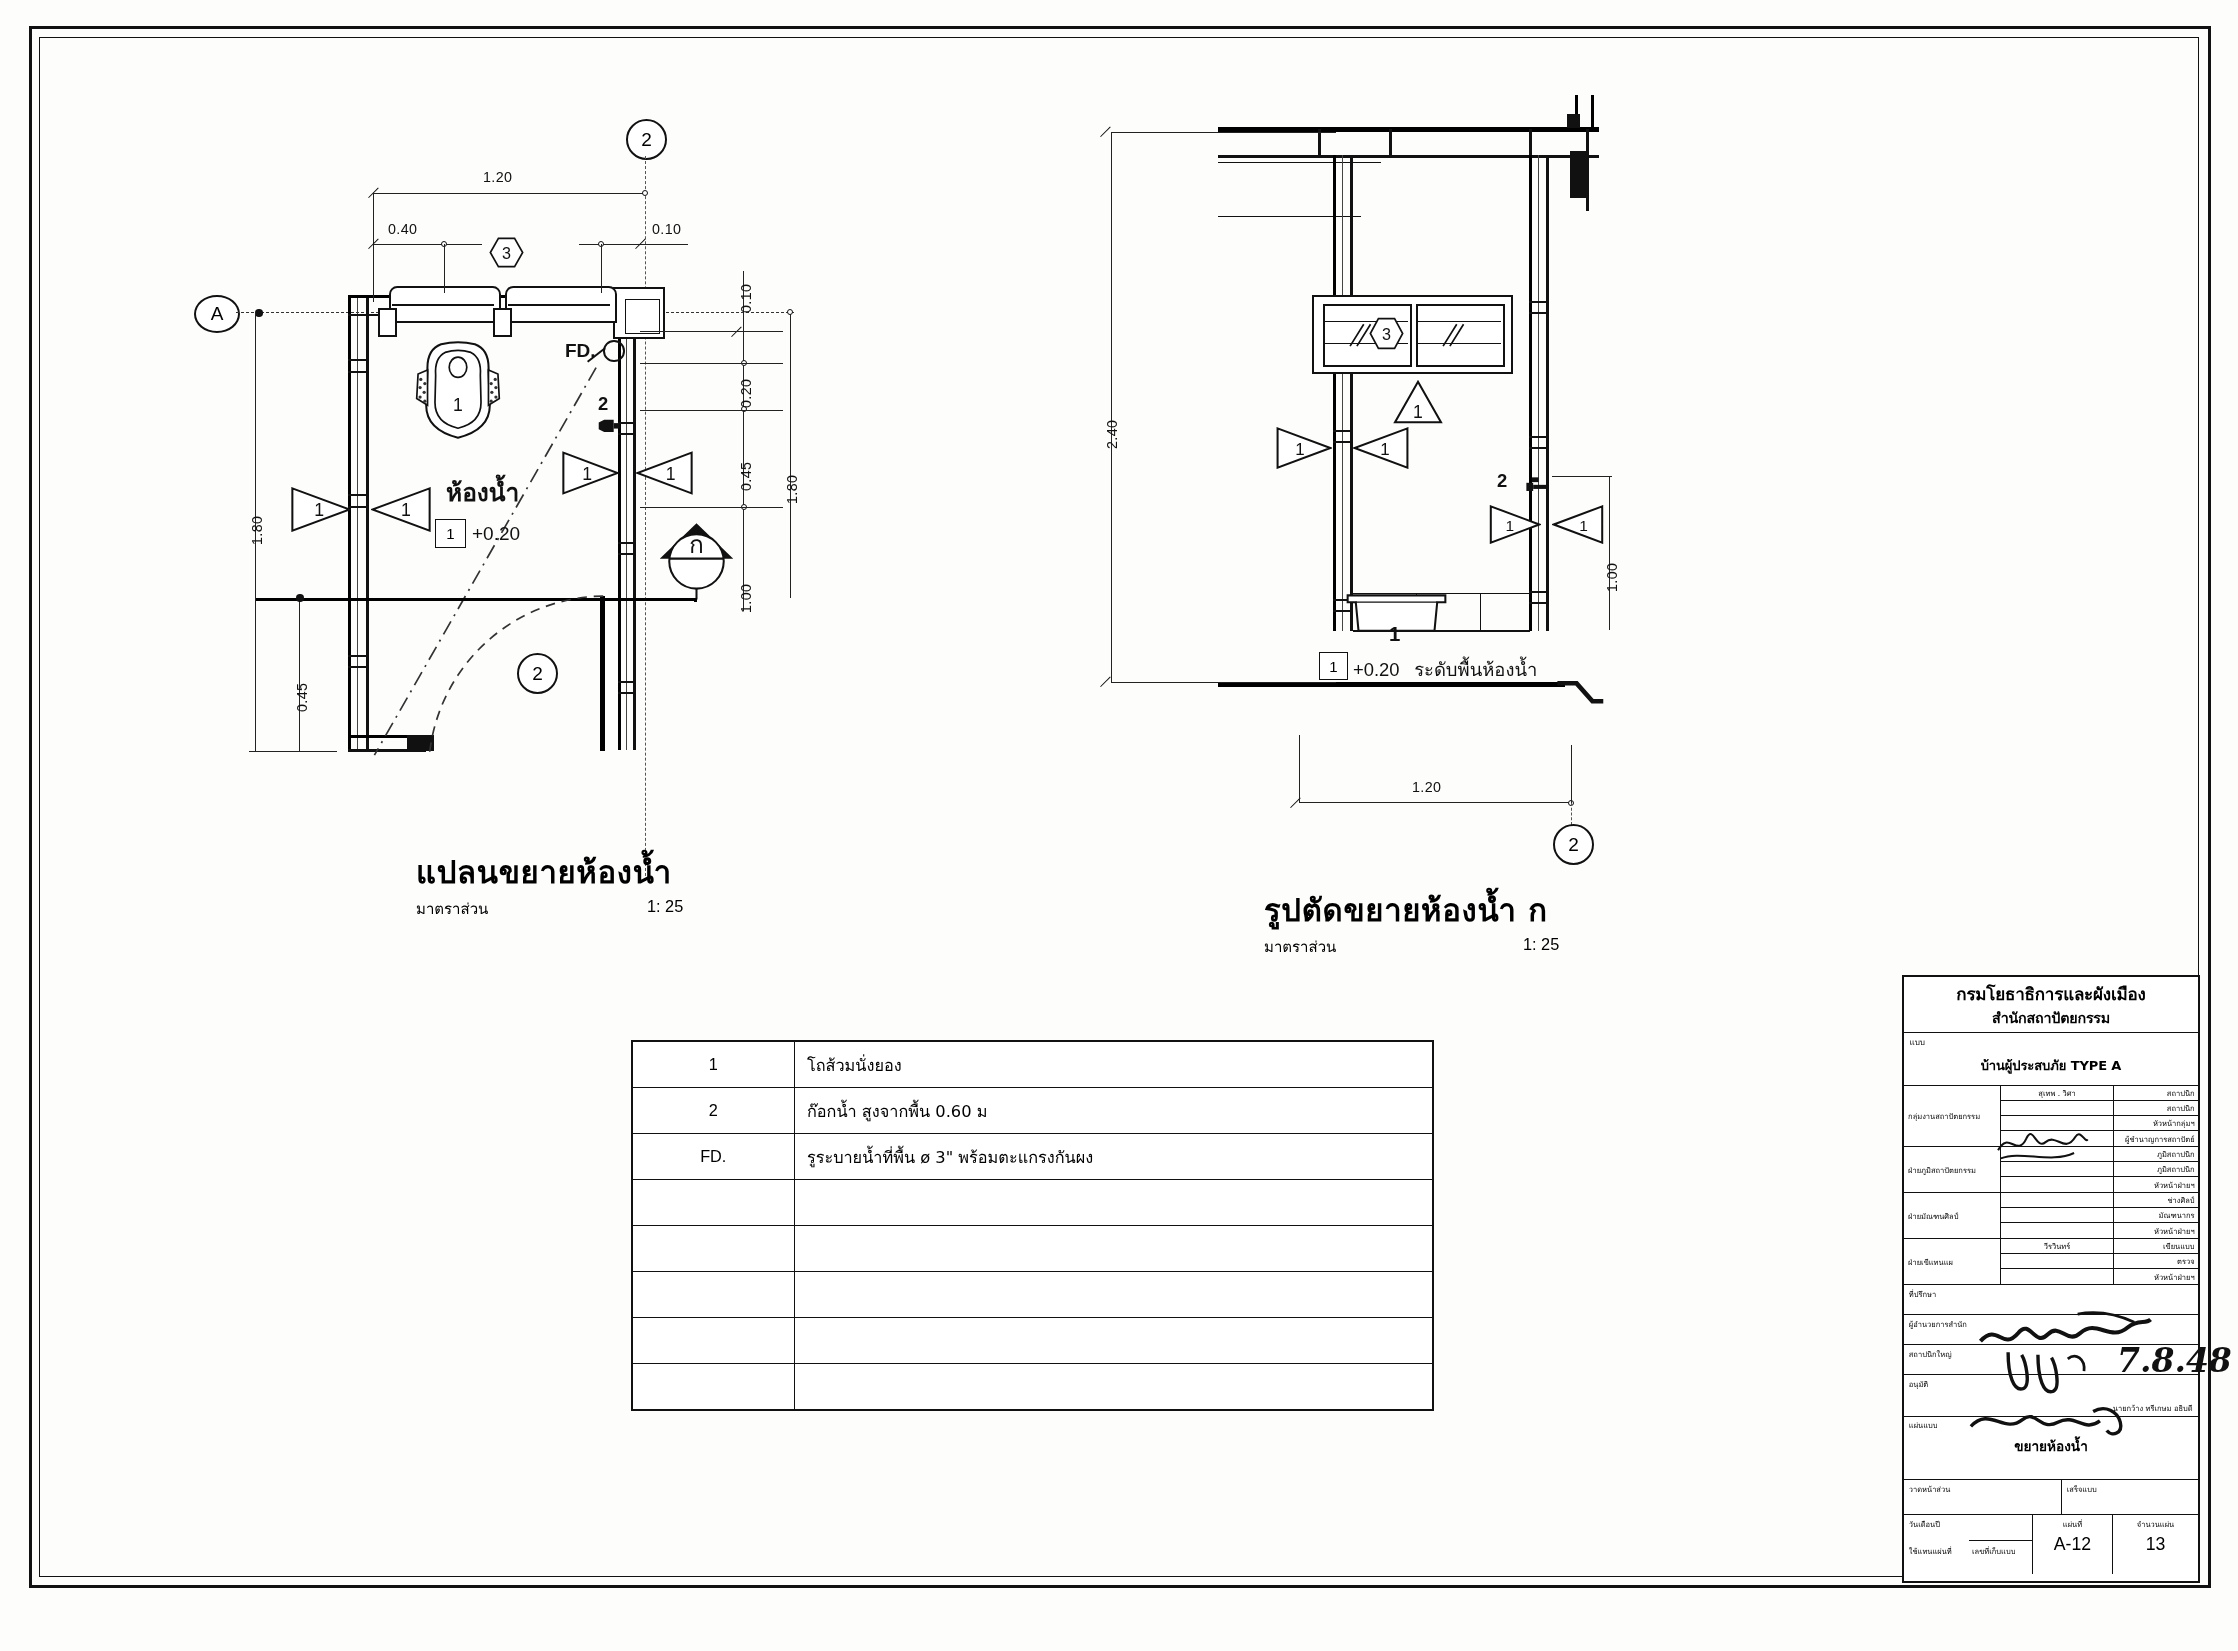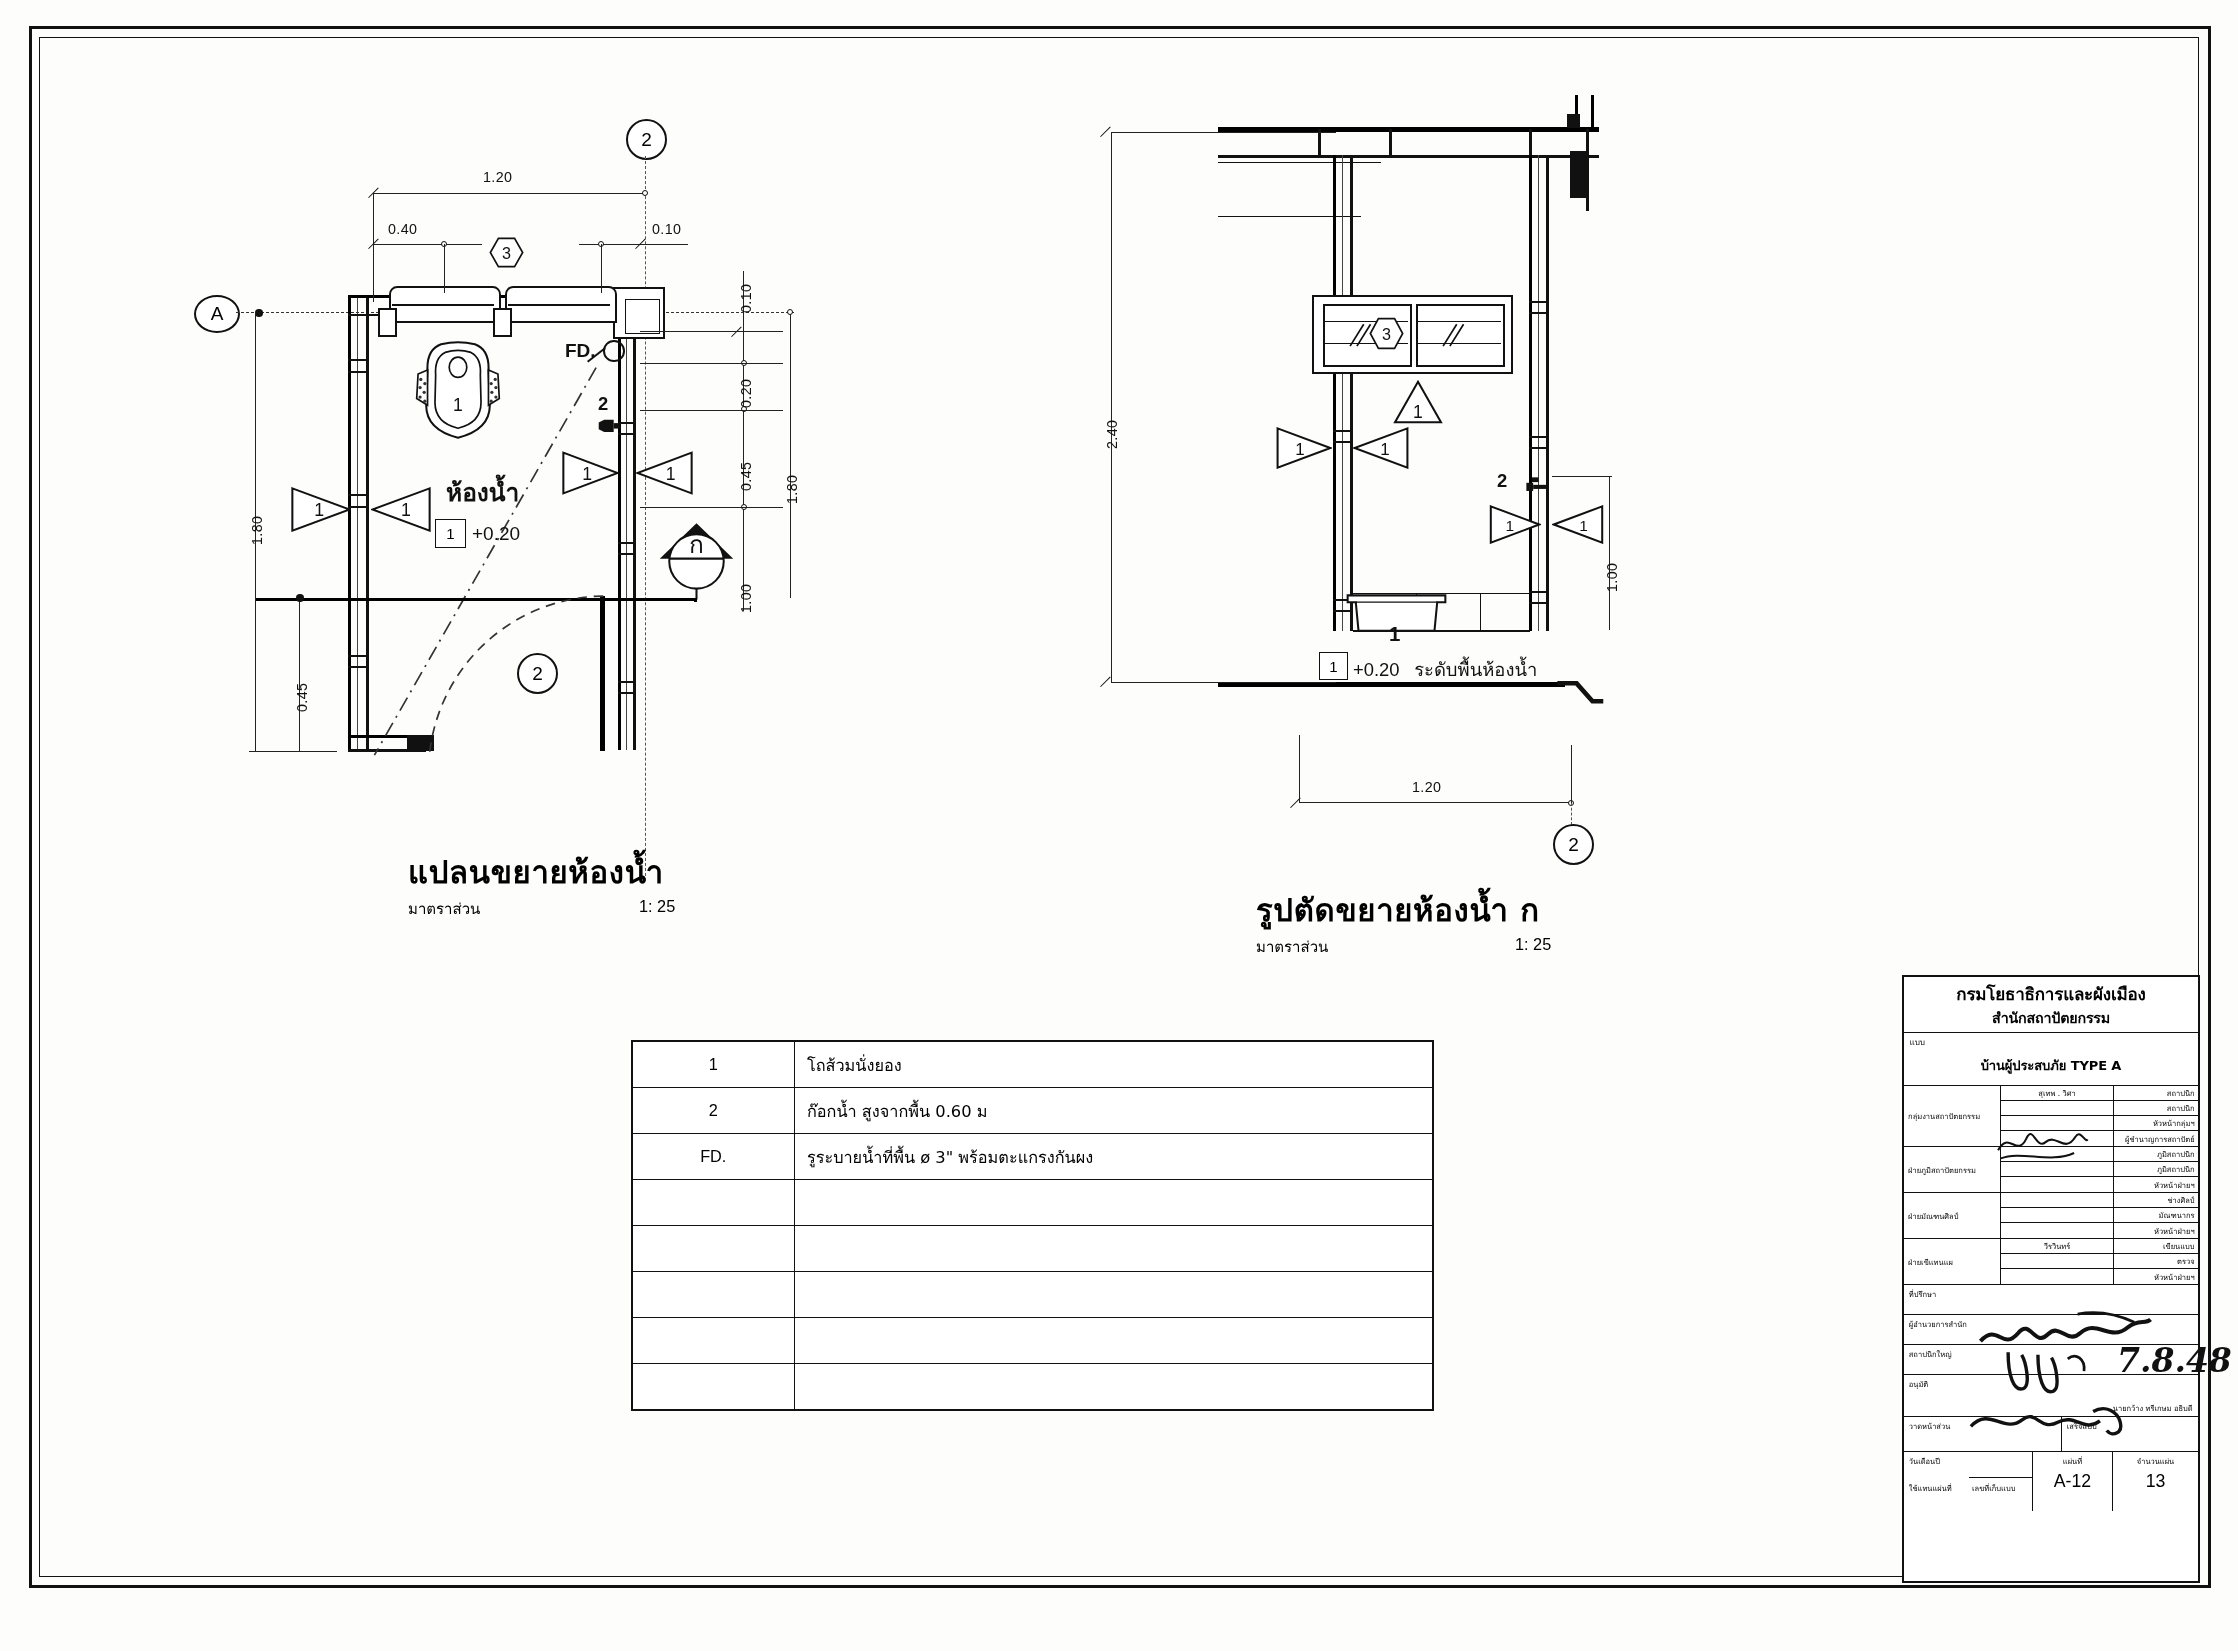--- a/index.html
+++ b/index.html
@@ -43,21 +43,21 @@
 
   
   .sqtag{position:absolute;border:1.4px solid #111;display:flex;align-items:center;
          justify-content:center;font-size:15px;background:#fff;}
 
   .thai{font-family:"DejaVu Sans","Liberation Sans",sans-serif;}
 
   .lbl{position:absolute;white-space:nowrap;color:#111;}
 
   
-  .draw-title{position:absolute;white-space:nowrap;}
+  .draw-title{position:absolute;white-space:nowrap;margin-left:8px;}
   .draw-title .t{font-size:31px;font-weight:bold;letter-spacing:0.7px;}
   .draw-title .s{font-size:15px;}
   .draw-title .sc{font-size:16.3px;}
 
   
   .ftable{position:absolute;left:631px;top:1040px;width:803px;border:2px solid #111;
           border-collapse:collapse;background:#fff;}
   .ftable td{border:1.4px solid #111;height:45px;font-size:16.3px;padding:0 12.3px;vertical-align:middle;}
   .ftable td.num{width:136px;text-align:center;font-size:16.3px;}
   .ftable .hdr{height:57px;text-align:center;font-size:24.5px;font-weight:bold;letter-spacing:0.3px;}
@@ -600,20 +600,24 @@
       <span class="cap thai">ผู้อำนวยการสำนัก</span>
     </div>
     <div class="tb-line">
       <span class="cap thai">สถาปนิกใหญ่</span>
     </div>
     <div class="tb-line" style="height:42px;">
       <span class="cap thai">อนุมัติ</span>
       <span class="thai" style="position:absolute;right:5.4px;bottom:2px;font-size:7.5px;">นายกว้าง  ทรีเกษม  อธิบดี</span>
     </div>
 
+    <div class="tb-sheetname">
+      <span class="cap thai">แผ่นแบบ</span>
+      <span class="val thai">ขยายห้องน้ำ</span>
+    </div>
 
     <div class="tb-two">
       <div class="a">
         <span class="cap thai">วาดหน้าส่วน</span>
       </div>
       <div class="b">
         <span class="cap thai">เสร็จแบบ</span>
       </div>
     </div>
 

